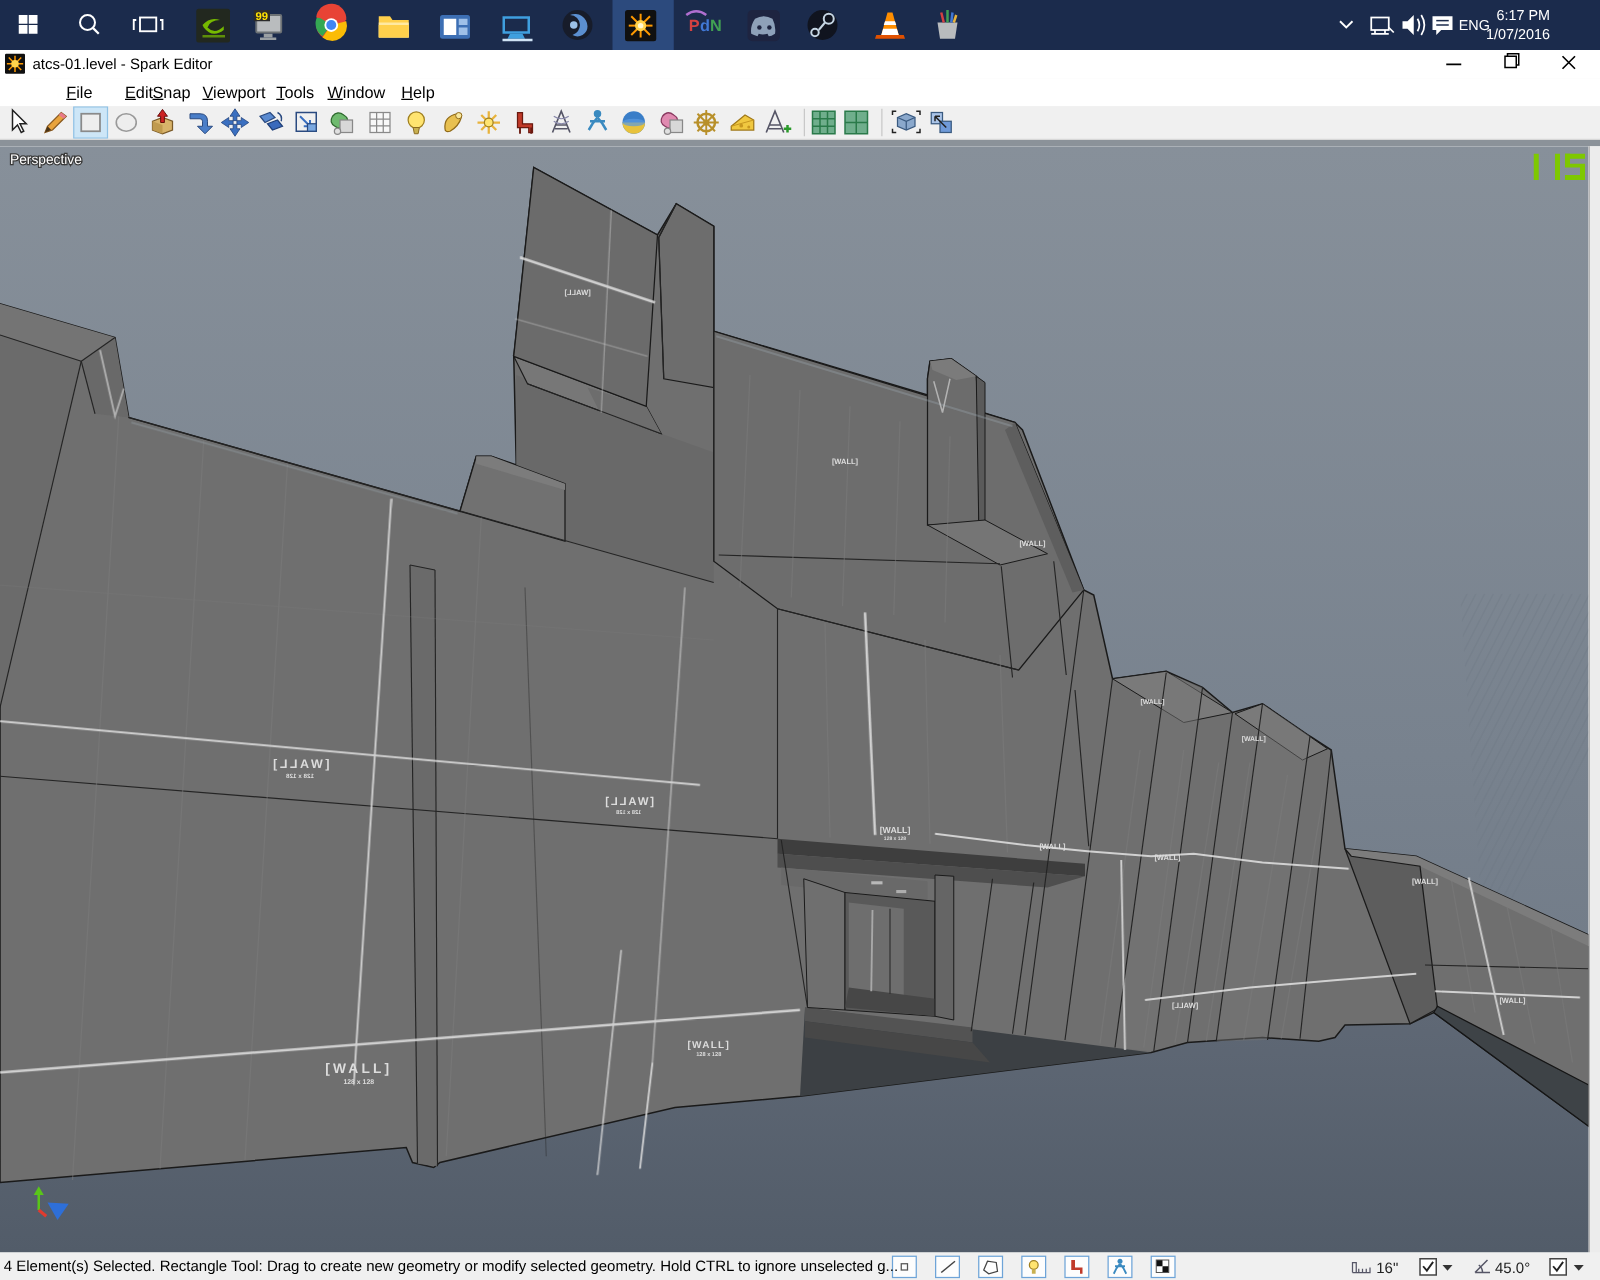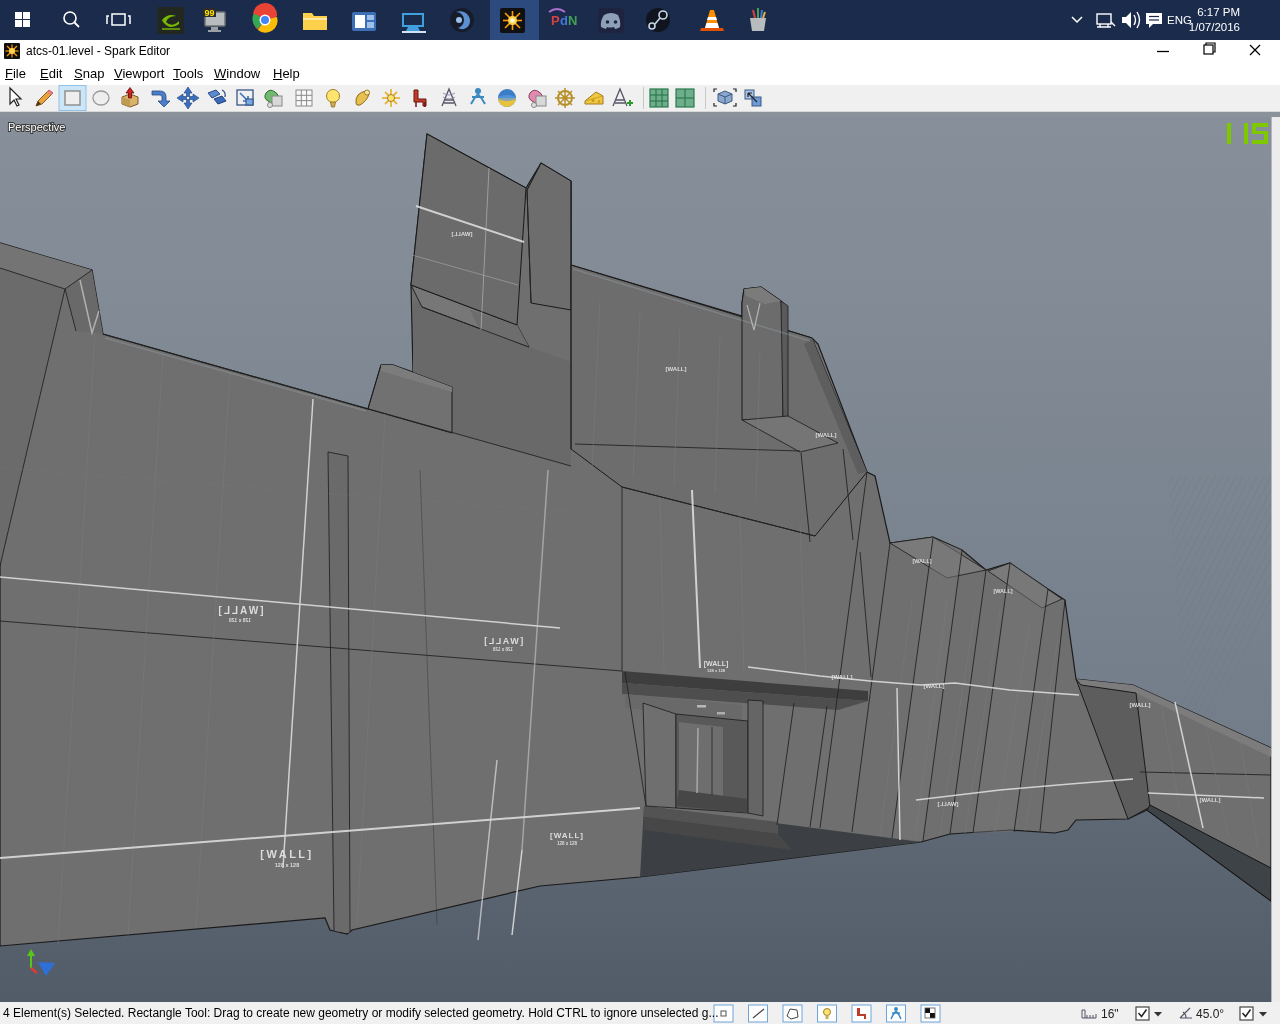--- a/index.html
+++ b/index.html
@@ -4,21 +4,21 @@
 <style>
 html,body{margin:0;padding:0;width:1280px;height:1024px;overflow:hidden;background:#f0f0f0;font-family:"Liberation Sans",sans-serif;}
 .abs{position:absolute;}
 #taskbar{left:0;top:0;width:1268px;height:40px;background:#f0abfc;}
 #titlebar{left:0;top:40px;width:1280px;height:23px;background:#ffffff;}
 #menubar{left:0;top:63px;width:1280px;height:22px;background:#ffffff;}
 #toolbar{left:0;top:85px;width:1280px;height:26px;background:#f0f0f0;border-bottom:1px solid #d8d8d8;}
 #vstrip{left:0;top:112px;width:1280px;height:5px;background:#8b9299;}
 #vpr{left:1271px;top:117px;width:9px;height:885px;background:#ececec;border-left:1px solid #b5b5b5;box-sizing:border-box;}
 #statusbar{left:0;top:1002px;width:1280px;height:22px;background:#f0f0f0;}
-.mi{position:absolute;top:3px;font-size:13px;color:#000;}
+.mi{position:absolute;top:3px;font-size:13px;color:#000;margin-left:48px;}
 .mi u{text-decoration:underline;}
 #ttext{left:26px;top:44px;font-size:12px;color:#000;text-align:center;}
 #stext{left:3px;top:1006px;font-size:12px;color:#000;white-space:nowrap;}
 </style>
 </head>
 <body>
 <div id="taskbar" class="abs">
 <svg width="1280" height="40">
 <rect width="1280" height="40" fill="#1b2b4c"></rect>
 <rect x="490" y="0" width="49" height="40" fill="#2c4a7d"></rect>
@@ -140,21 +140,21 @@
       <circle cx="12" cy="11" r="3" fill="#ffd34d"></circle>
 <line x1="1157" y1="11.5" x2="1169" y2="11.5" stroke="#000000" stroke-width="1.3"></line>
 <rect x="1204" y="5" width="9" height="9" fill="none" stroke="#000000" stroke-width="1.2"></rect>
       <path d="M1206,5 L1206,3 L1215,3 L1215,12 L1213,12" fill="none" stroke="#000000" stroke-width="1.2"></path>
 <path d="M1250,5 L1260,15 M1260,5 L1250,15" stroke="#000000" stroke-width="1.3"></path>
 </svg>
 </div>
 <div id="ttext" class="abs">atcs-01.level - Spark Editor</div>
 <div id="menubar" class="abs">
 <span class="mi" style="left:5px"><u>F</u>ile</span>
-    <span class="mi" style="left:40px"><u>E</u>dit</span>
+    <span class="mi" style="left:52px"><u>E</u>dit</span>
     <span class="mi" style="left:74px"><u>S</u>nap</span>
     <span class="mi" style="left:114px"><u>V</u>iewport</span>
     <span class="mi" style="left:173px"><u>T</u>ools</span>
     <span class="mi" style="left:214px"><u>W</u>indow</span>
     <span class="mi" style="left:273px"><u>H</u>elp</span>
 </div>
 <div id="toolbar" class="abs">
 <svg width="1280" height="26">
 <rect x="59" y="0.5" width="27" height="25" fill="#cde6f7" stroke="#90c2e5"></rect>
 

